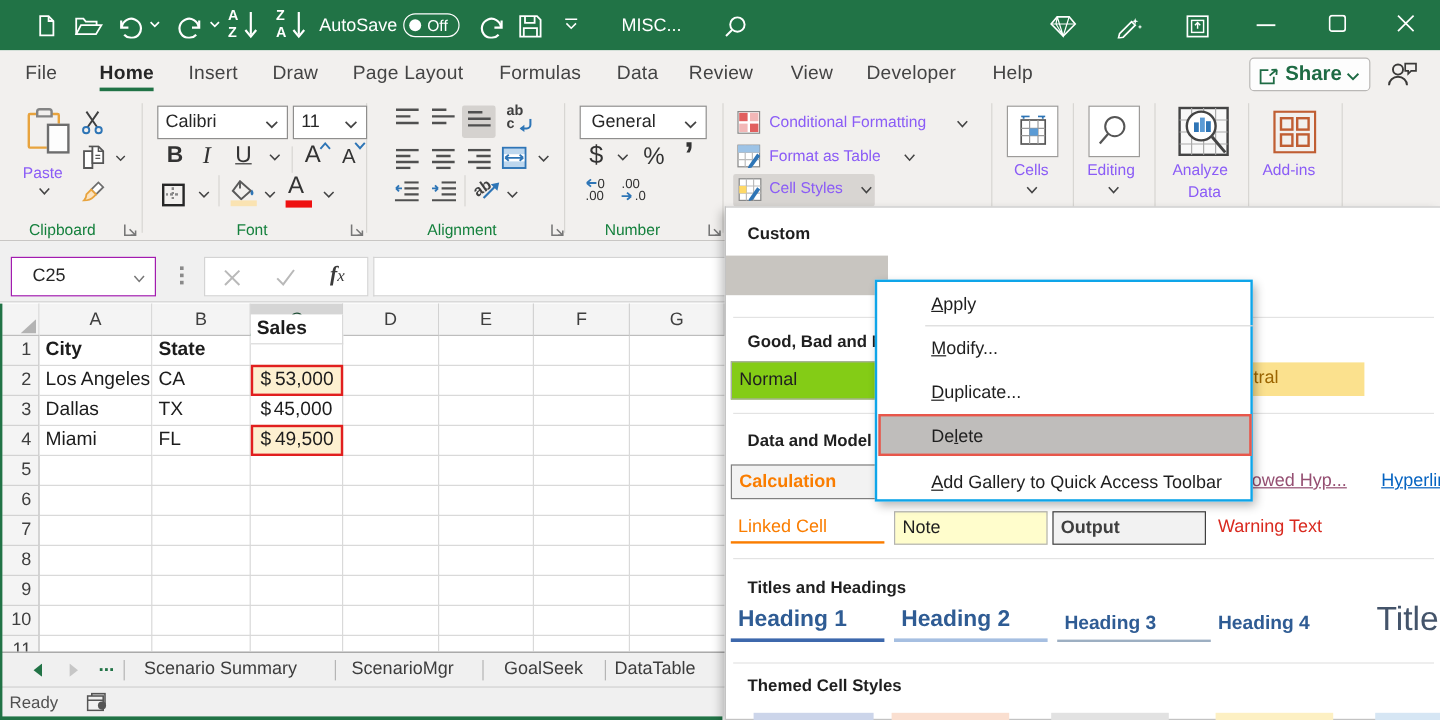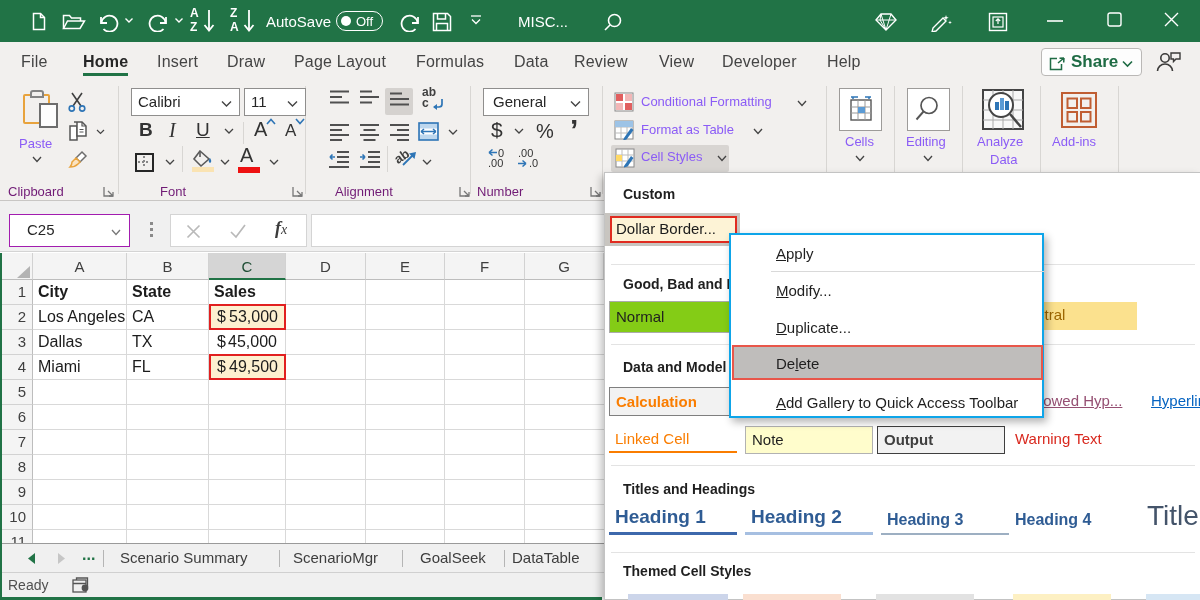--- a/index.html
+++ b/index.html
@@ -10,21 +10,21 @@
 
 #titlebar{left:0;top:0;width:1200px;height:42px;background:#217346;color:#fff}
 #titlebar .ic{position:absolute;top:12px}
 .autosave{color:#fff;font-size:15px}
 
 #tabrow{left:0;top:42px;width:1200px;height:38px;background:#f2f0ee}
 .tab{position:absolute;top:6px;font-size:16px;letter-spacing:0.2px;color:#444;height:28px;line-height:28px}
 
 #ribbon{left:0;top:80px;width:1200px;height:121px;background:#f2f0ee;border-bottom:1px solid #c8c6c4}
 .vsep{position:absolute;width:1px;background:#d8d6d3}
-.glabel{position:absolute;top:104px;font-size:13px;color:#701a75;}
+.glabel{position:absolute;top:104px;font-size:13px;color:#15803d;text-align:center}
 .launch{position:absolute;top:105px;width:13px;height:13px}
 .rbtn{position:absolute;font-size:13px;color:#8b5cf6}
 .combo{position:absolute;background:#fff;border:1px solid #8f8e8d;font-size:15px;color:#262626}
 
 #fbar{left:0;top:201px;width:1200px;height:51px;background:#f0f0f0;border-bottom:1px solid #d4d4d4}
 
 .ch{position:absolute;top:253px;height:27px;background:#f4f4f4;border-right:1px solid #d2d2d2;border-bottom:1px solid #bdbdbd;text-align:center;font-size:15px;color:#3f3f3f;line-height:27px}
 .rh{position:absolute;left:2px;width:31px;height:25px;background:#f4f4f4;border-right:1px solid #bdbdbd;border-bottom:1px solid #d2d2d2;text-align:right;padding-right:6px;font-size:15px;color:#3f3f3f;line-height:24px}
 .cell{position:absolute;height:25px;font-size:16px;color:#1c1c1c;line-height:24px;border-right:1px solid #d9d9d9;border-bottom:1px solid #d9d9d9;padding-left:5px;background:#fff}
 
@@ -479,21 +479,21 @@
   <div class="rh" style="top:252px">10</div>
   <div class="rh" style="top:277px;height:13px;border-bottom:none">11</div>
 
   <svg id="gridlines" style="position:absolute;left:33px;top:27px" width="571" height="263" viewBox="0 0 571 263">
     <path d="M0 24.5 h571 M0 49.5 h571 M0 74.5 h571 M0 99.5 h571 M0 124.5 h571 M0 149.5 h571 M0 174.5 h571 M0 199.5 h571 M0 224.5 h571 M0 249.5 h571" stroke="#d9d9d9" stroke-width="1"></path>
     <path d="M93.5 0 v263 M175.5 0 v263 M252.5 0 v263 M332.5 0 v263 M411.5 0 v263 M491.5 0 v263" stroke="#d9d9d9" stroke-width="1"></path>
   </svg>
 
   <div class="cell" style="left:33px;top:27px;width:94px;font-weight:bold">City</div>
   <div class="cell" style="left:127px;top:27px;width:82px;font-weight:bold">State</div>
-  <div class="cell" style="left:209px;top:27px;width:77px;font-weight:bold">Sales</div>
+  <div class="cell" style="left:209px;top:9px;width:77px;font-weight:bold">Sales</div>
   <div class="cell" style="left:33px;top:52px;width:94px">Los Angeles</div>
   <div class="cell" style="left:127px;top:52px;width:82px">CA</div>
   <div class="cell" style="left:33px;top:77px;width:94px">Dallas</div>
   <div class="cell" style="left:127px;top:77px;width:82px">TX</div>
   <div class="cell" style="left:33px;top:102px;width:94px">Miami</div>
   <div class="cell" style="left:127px;top:102px;width:82px">FL</div>
   <div class="cell" style="left:209px;top:77px;width:77px">
       <span style="position:absolute;left:8px">$</span>
       <span style="position:absolute;right:8px">45,000</span>
     </div>
@@ -531,21 +531,20 @@
       <circle cx="13" cy="11" r="3.4" fill="#555"></circle>
     </svg>
 </div>
 <div class="abs" id="greenleft"></div>
 <div class="abs" id="greenbottom"></div>
 <div class="abs" id="panel">
 
   <div class="phead" style="left:18px;top:13px">Custom</div>
 
   <div style="position:absolute;left:0;top:40px;width:135px;height:33px;background:#c8c5c0"></div>
-  <div style="position:absolute;left:5px;top:43px;width:127px;height:27px;background:#fdf3d6;border:2.5px solid #e02b20;font-size:15px;line-height:22px;padding-left:4px;color:#1b1b1b">Dollar Border...</div>
   <div class="psep" style="top:91px"></div>
   <div class="phead" style="left:18px;top:103px">Good, Bad and Neutral</div>
   <div class="pitem" style="left:4px;top:128px;background:#84cc16;border:1px solid #ababab;height:32px;line-height:30px">Normal</div>
   <div class="pitem" style="left:404px;top:129px;background:#fbe18e;color:#9c6500;height:28px;line-height:26px;padding-left:8px">Neutral</div>
   <div class="psep" style="top:171px"></div>
   <div class="phead" style="left:18px;top:186px">Data and Model</div>
   <div class="pitem" style="left:4px;top:214px;background:#f2f2f2;border:1px solid #7f7f7f;color:#fa7d00;font-weight:bold;height:29px;line-height:27px">Calculation</div>
   <div class="pitem" style="left:404px;top:216px;padding-left:10px"><span style="color:#954f72;text-decoration:underline">Followed Hyp...</span></div>
   <div class="pitem" style="left:540px;top:216px"><span style="color:#0563c1;text-decoration:underline">Hyperlink</span></div>
   <div class="pitem" style="left:4px;top:254px;color:#fa7d00;border-bottom:2px solid #fa7d00;height:26px">Linked Cell</div>

